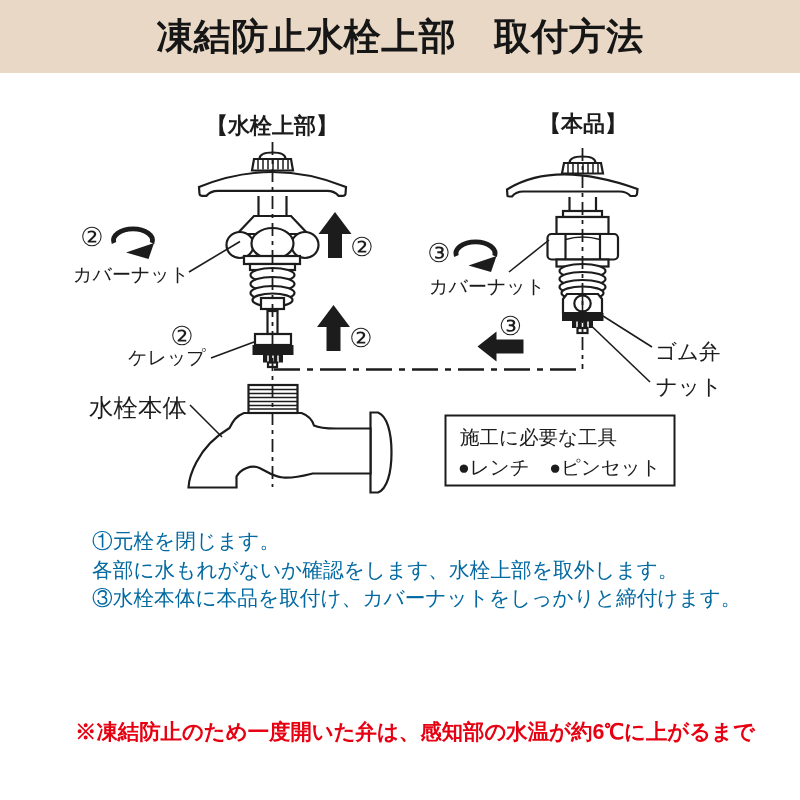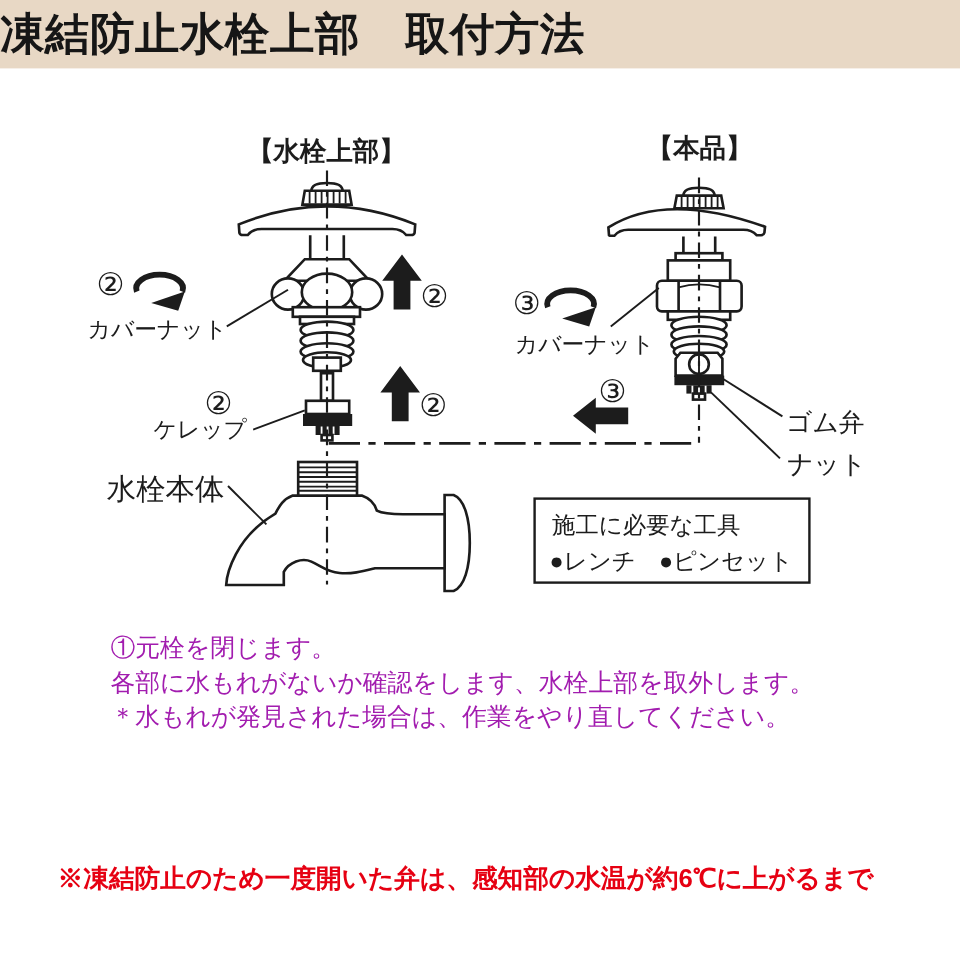--- a/index.html
+++ b/index.html
@@ -1,23 +1,23 @@
 <!DOCTYPE html>
 <html style="--header-bg: #e8d8c5; --warning-color: #e60012;"><head>
 <meta charset="utf-8">
 <style>
   * { box-sizing: border-box; }
   html, body { margin:0; padding:0; }
   body { width:800px; height:800px; background:#fff; font-family:"Liberation Sans", sans-serif; color:#1c1c1c; position:relative; overflow:hidden; }
-  .header { position:absolute; left:0; top:0; width:800px; height:57px; background:var(--header-bg, #e8d8c5); display:flex; align-items:center; justify-content:flex-start; }
+  .header { position:absolute; left:0; top:0; width:800px; height:73px; background:var(--header-bg, #e8d8c5); display:flex; align-items:center; justify-content:center; }
   .title { font-size:37px; font-weight:700; color:#161616; letter-spacing:0.5px; }
   svg.diagram { position:absolute; left:0; top:0; }
   svg text { font-family:"Liberation Sans", sans-serif; fill:#1c1c1c; }
-  .steps { position:absolute; left:92px; top:527px; font-size:20.7px; line-height:28.5px; white-space:nowrap; color:#a21caf; }
-  .warning { position:absolute; left:48px; top:717px; font-size:21.4px; line-height:31px; font-weight:700; color:var(--warning-color, #e60012); white-space:nowrap; }
+  .steps { position:absolute; left:92px; top:527px; font-size:20.7px; line-height:28.5px; white-space:nowrap; color:#0369a1; }
+  .warning { position:absolute; left:75px; top:717px; font-size:21.4px; line-height:31px; font-weight:700; color:var(--warning-color, #e60012); white-space:nowrap; }
   .warning .l2 { margin-left:33px; }
 </style>
 </head>
 <body>
 
 <div class="header">
   <div class="title">凍結防止水栓上部　取付方法</div>
 </div>
 
 <svg class="diagram" width="800" height="800" viewBox="0 0 800 800">
@@ -161,18 +161,18 @@
   <g>
     <rect x="445.5" y="415.5" width="229" height="70" fill="#fff" stroke="#1c1c1c" stroke-width="2"></rect>
     <text x="460" y="444" font-size="19.5">施工に必要な工具</text>
     <text x="458" y="474" font-size="19.5">●レンチ　●ピンセット</text>
   </g>
 </svg>
 
 <div class="steps">
   <div>①元栓を閉じます。</div>
   <div>各部に水もれがないか確認をします、水栓上部を取外します。</div>
-  <div>＊水もれが発見された場合は、作業をやり直してください。</div>
+  <div>③水栓本体に本品を取付け、カバーナットをしっかりと締付けます。</div>
 </div>
 
 <div class="warning">
   <div class="l1">※凍結防止のため一度開いた弁は、感知部の水温が約6℃に上がるまで</div>
 </div>
 
 </body></html>

